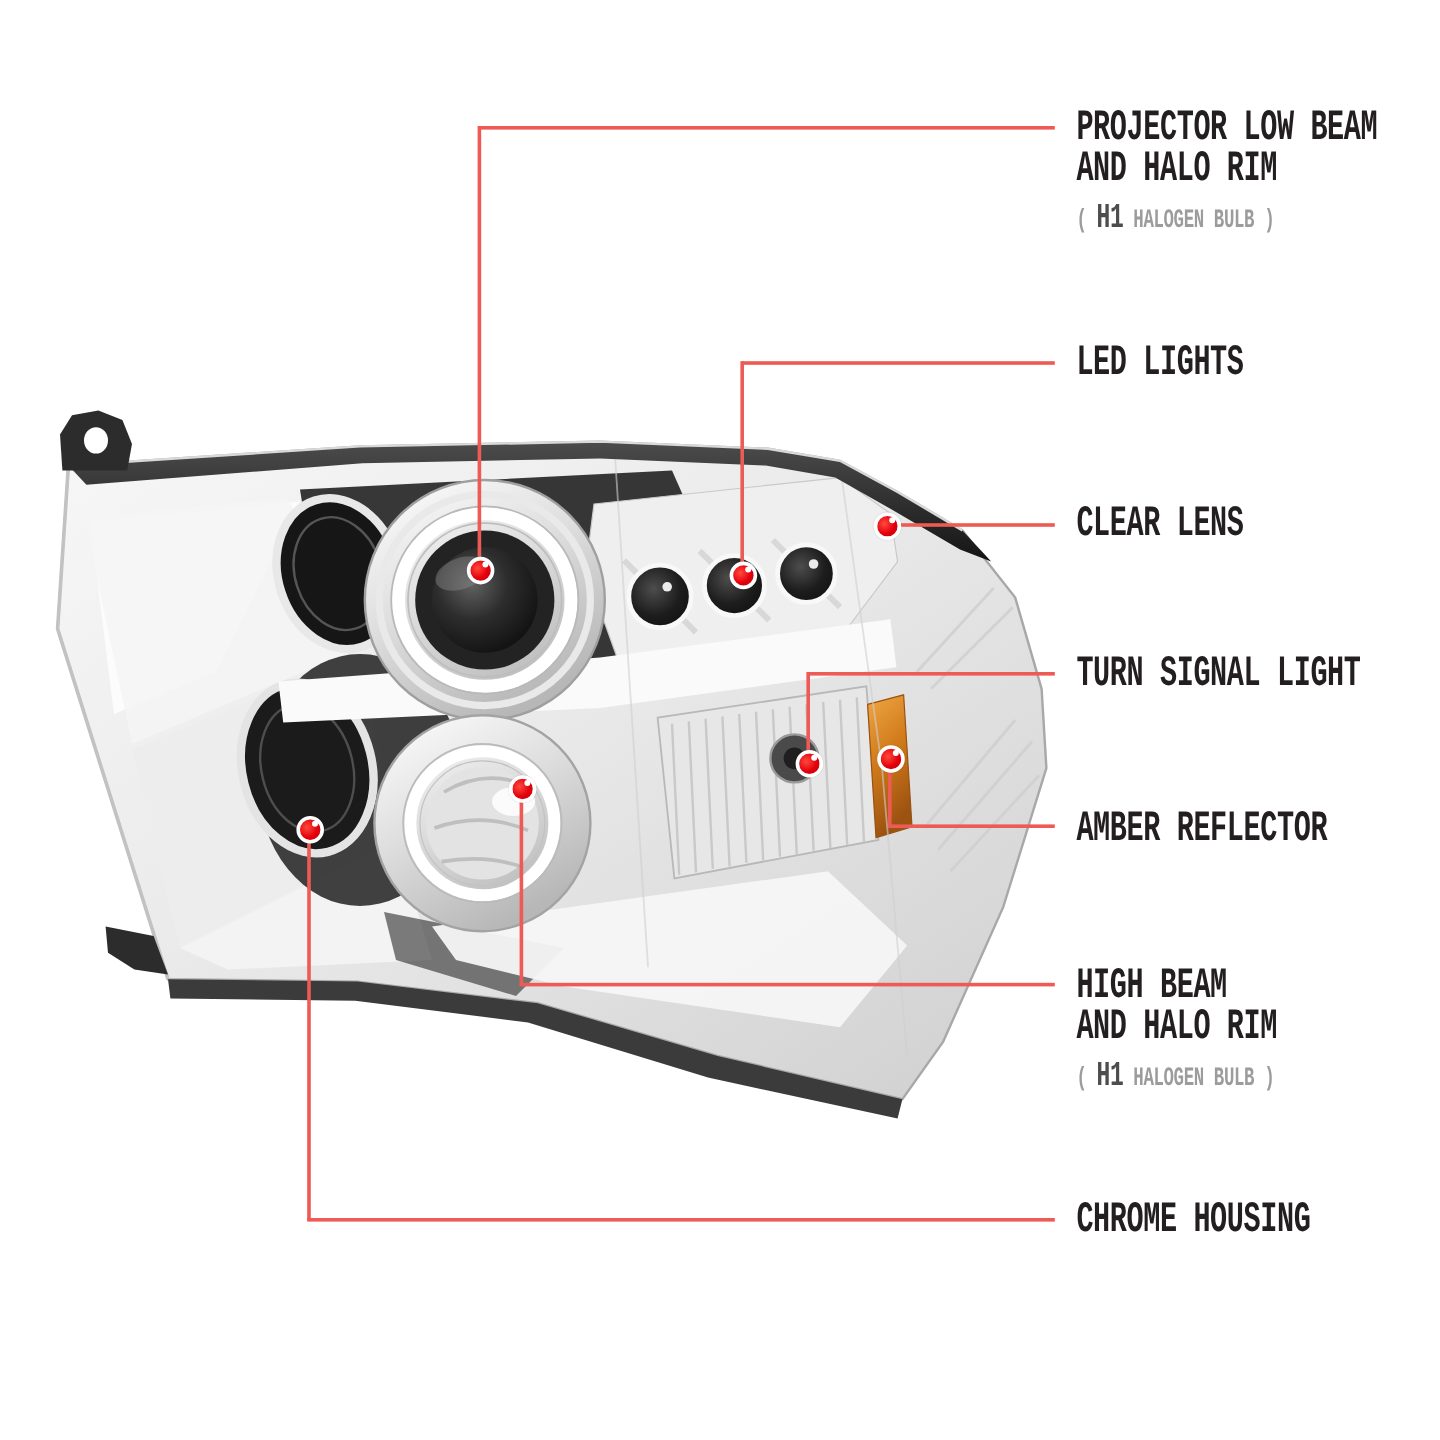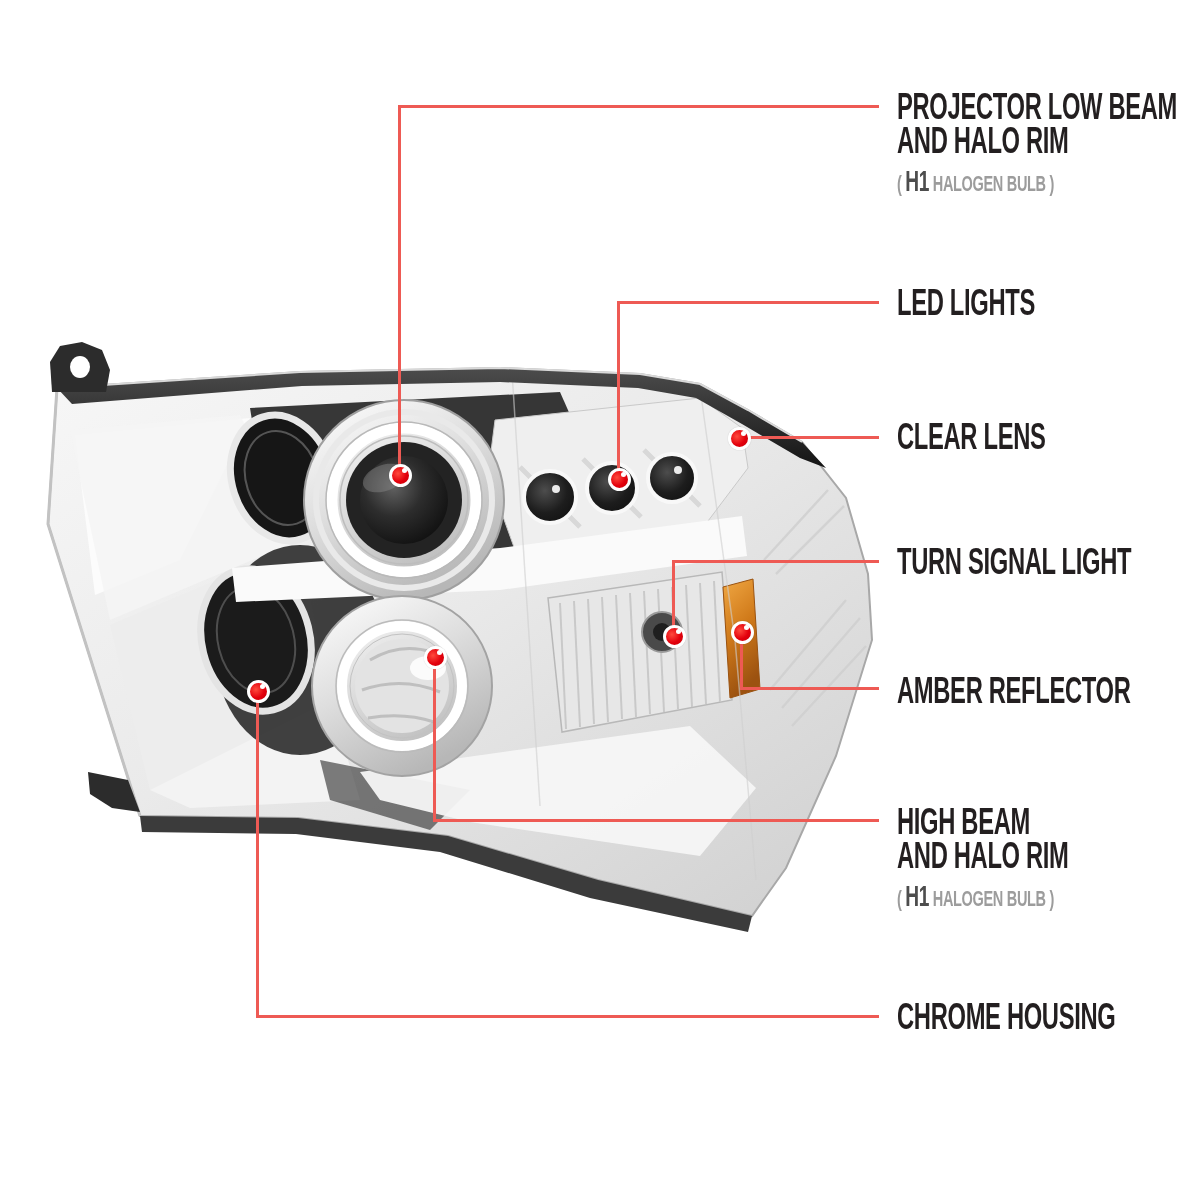--- a/index.html
+++ b/index.html
@@ -1,17 +1,17 @@
 <!DOCTYPE html>
 <html><head>
 <meta charset="utf-8">
 <style>
   html,body{margin:0;padding:0;background:#ffffff;}
   .stage{position:relative;width:1200px;height:1200px;background:#ffffff;overflow:hidden;
-         font-family:Liberation Sans, sans-serif;}
+         font-family:Liberation Mono, monospace;}
   .illustration{position:absolute;left:20px;top:330px;width:880px;height:770px;}
   
   .h-line{position:absolute;height:3px;background:#ee5a54;z-index:5;}
   .v-line{position:absolute;width:3px;background:#ee5a54;z-index:5;}
   
   .dot{position:absolute;width:17px;height:17px;border:3px solid #ffffff;border-radius:50%;
        background:radial-gradient(circle at 35% 38%, #ff4a3d 0%, #e3000c 55%, #c40009 100%);
        z-index:6;box-shadow:0 0 1px rgba(0,0,0,.25);}
   .dot::after{content:"";position:absolute;width:5.5px;height:5.5px;border-radius:50%;
        background:#ffffff;top:1px;right:1.5px;}

